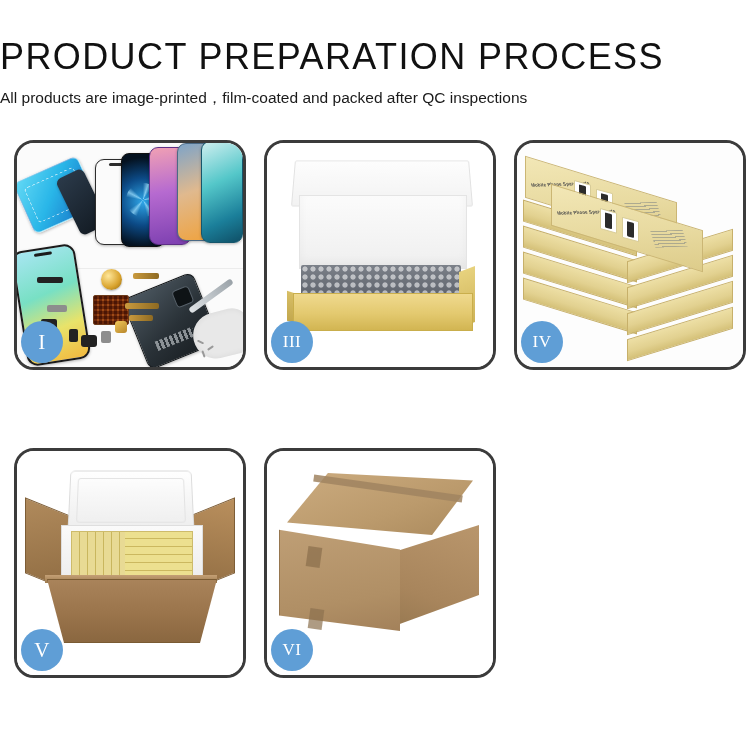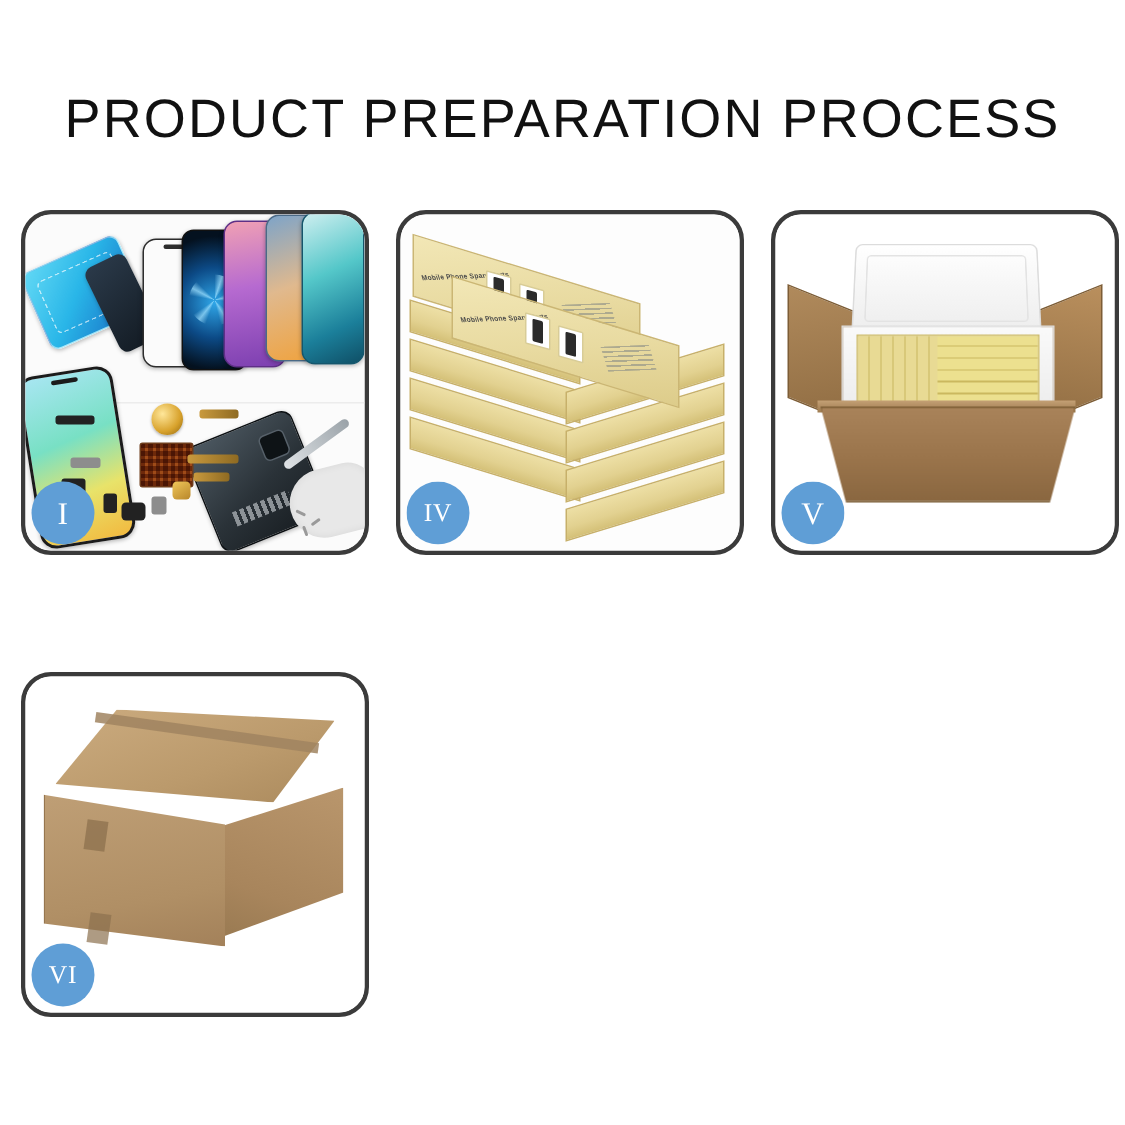--- a/index.html
+++ b/index.html
@@ -6,21 +6,21 @@
   body{
     width:750px;height:750px;
     background:#ffffff;
     font-family:"Liberation Sans",sans-serif;
     overflow:hidden;
     position:relative;
   }
   .page{width:750px;height:750px;position:relative;}
 
   
-  .header{padding-top:60px;text-align:center;}
+  .header{padding-top:38px;}
   .title{
     font-size:36px;
     letter-spacing:1.4px;
     color:#111111;
     font-weight:400;
     font-family:"Liberation Sans",sans-serif;
     line-height:1.05;
     white-space:nowrap;
   }
   .subtitle{
@@ -393,20 +393,21 @@
     background:rgba(140,112,78,.7);transform:rotate(8deg);
   }
 </style>
 </head>
 <body>
 
 <div class="page">
 
   <div class="header">
     <div class="title">PRODUCT PREPARATION PROCESS</div>
+    <div class="subtitle">All products are image-printed，film-coated and packed after QC inspections</div>
   </div>
 
   <div class="grid">
 
     <div class="card">
       <div class="card-inner c1">
         <div class="strip"></div>
 
         <div class="phone ph-film"></div>
         <div class="phone ph-darkside"></div>
@@ -443,20 +444,31 @@
         <div class="screws">
           <i style="left:0;top:0;transform:rotate(25deg);"></i>
           <i style="left:10px;top:6px;transform:rotate(-35deg);"></i>
           <i style="left:3px;top:12px;transform:rotate(70deg);"></i>
         </div>
       </div>
       <div class="badge">I</div>
     </div>
 
 
+    <div class="card">
+      <div class="card-inner c3">
+        <div class="box3-lid"></div>
+        <div class="box3-foam"></div>
+        <div class="box3-bubble"></div>
+        <div class="box3-sideL"></div>
+        <div class="box3-sideR"></div>
+        <div class="box3-front"></div>
+      </div>
+      <div class="badge small">III</div>
+    </div>
 
     <div class="card">
       <div class="card-inner c4">
         <div class="stack">
 
           <div class="sbox" style="left:0px;top:56px;width:112px;height:20px;transform:skewY(17deg);"></div>
           <div class="sbox" style="left:0px;top:82px;width:112px;height:20px;transform:skewY(17deg);"></div>
           <div class="sbox" style="left:0px;top:108px;width:112px;height:20px;transform:skewY(17deg);"></div>
           <div class="sbox" style="left:0px;top:134px;width:112px;height:20px;transform:skewY(17deg);"></div>
 

